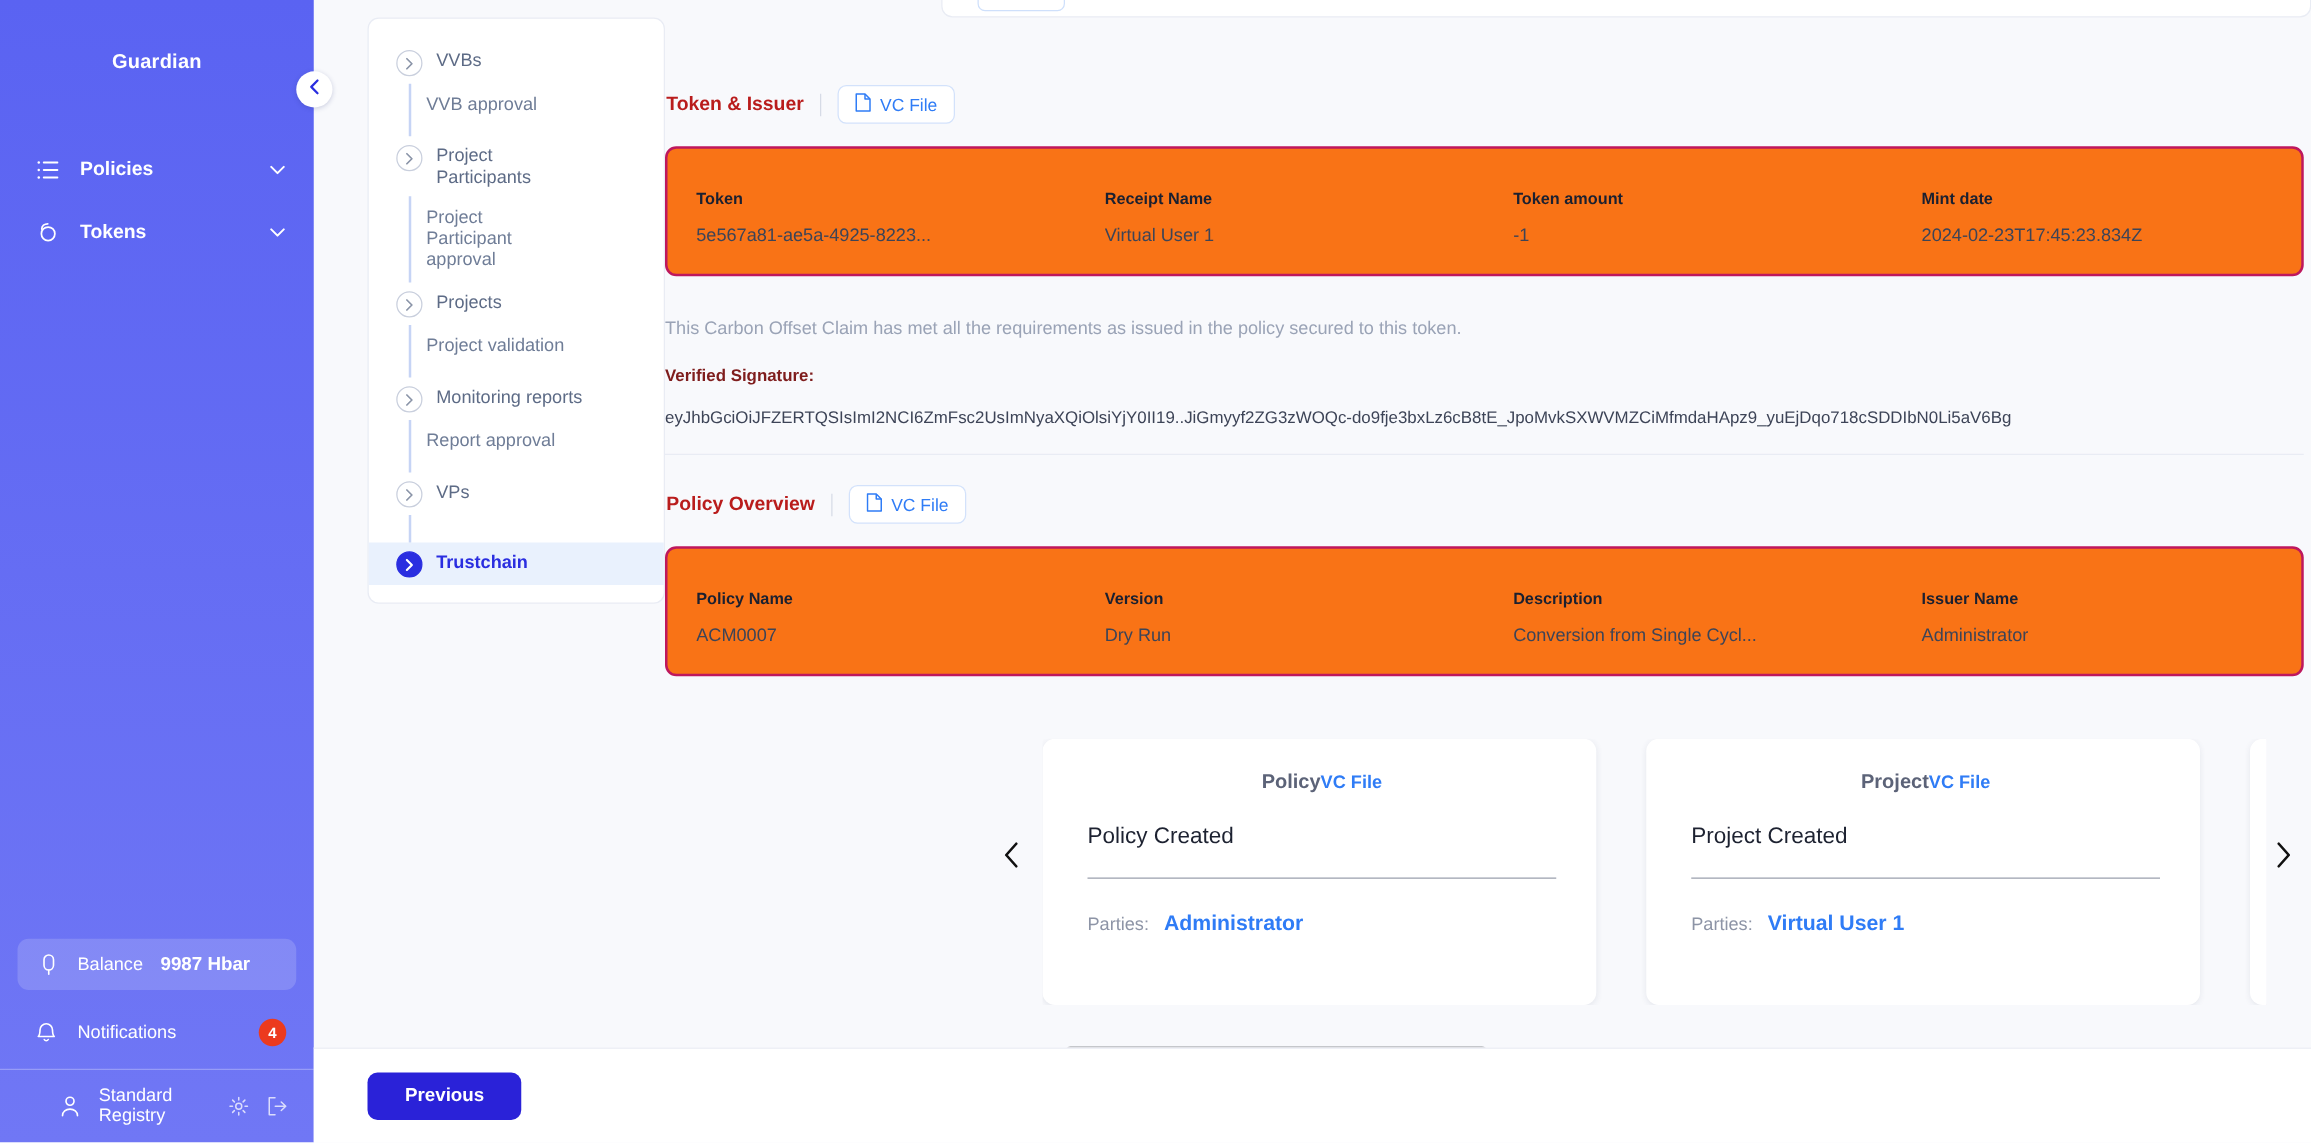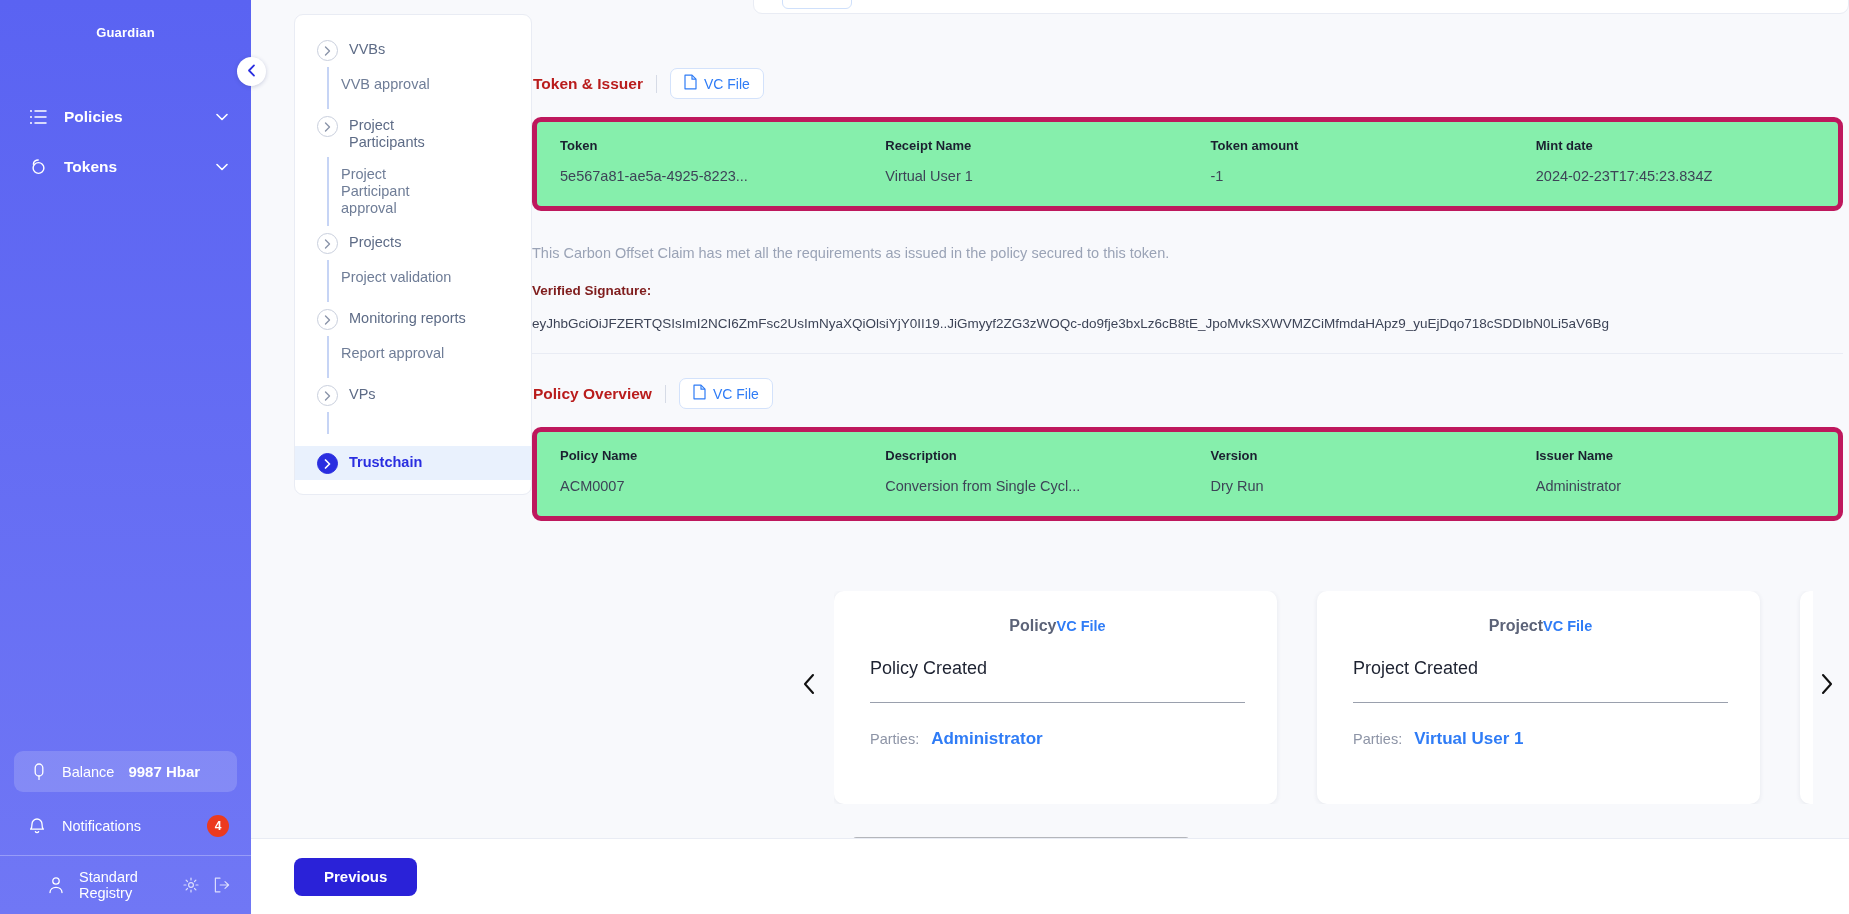--- a/index.html
+++ b/index.html
@@ -27,24 +27,24 @@
     background: linear-gradient(180deg, #5a63f2 0%, #7077f5 100%);
     color: #ffffff;
     display: flex;
     flex-direction: column;
     position: relative;
     z-index: 5;
   }
 
   .brand {
     text-align: center;
-    font-size: 13px;
+    font-size: 16px;
     font-weight: bold;
     letter-spacing: .2px;
-    padding-top: 25px;
+    padding-top: 41px;
     color: #ffffff;
   }
 
   .nav-top { margin-top: 52px; }
 
   .nav-item {
     display: flex;
     align-items: center;
     height: 50px;
     padding: 0 22px 0 28px;
@@ -211,21 +211,20 @@
   .tree-rail-only .rail {
     position: absolute;
     left: 32px;
     top: 0; bottom: 0;
     width: 2px;
     background: #c6d4f5;
   }
   .tree-item.active {
     background: #e9f1fd;
     border-radius: 0;
-    margin-top: 12px;
   }
   .tree-item.active .tree-label {
     color: #2a2ee0;
     font-weight: 600;
   }
   .tree-circle.active {
     background: #2a2ee0;
     border-color: #2a2ee0;
   }
 
@@ -288,25 +287,25 @@
     border-radius: 7px;
     height: 31px;
     padding: 0 13px;
     cursor: pointer;
     color: #2f7cf6;
     font-size: 14px;
     font-weight: 500;
   }
 
   .data-card {
-    background: #86efac;
-    border: 5px solid #be185d;
+    background: #f97316;
+    border: 2px solid #be185d;
     border-radius: 9px;
     display: flex;
-    padding: 16px 0 22px 0;
+    padding: 32px 0 22px 0;
     margin-right: -30px;
   }
   .data-col {
     flex: 1 1 0;
     padding-left: 23px;
     min-width: 0;
   }
   .data-key {
     font-size: 13px;
     font-weight: bold;
@@ -728,26 +727,26 @@
                 <span>VC File</span>
               </button>
             </div>
 
             <div class="data-card">
               <div class="data-col">
                 <div class="data-key">Policy Name</div>
                 <div class="data-val">ACM0007</div>
               </div>
               <div class="data-col">
+                <div class="data-key">Version</div>
+                <div class="data-val">Dry Run</div>
+              </div>
+              <div class="data-col">
                 <div class="data-key">Description</div>
                 <div class="data-val">Conversion from Single Cycl...</div>
-              </div>
-              <div class="data-col">
-                <div class="data-key">Version</div>
-                <div class="data-val">Dry Run</div>
               </div>
               <div class="data-col">
                 <div class="data-key">Issuer Name</div>
                 <div class="data-val">Administrator</div>
               </div>
             </div>
           </div>
 
         </div>
       </div>

